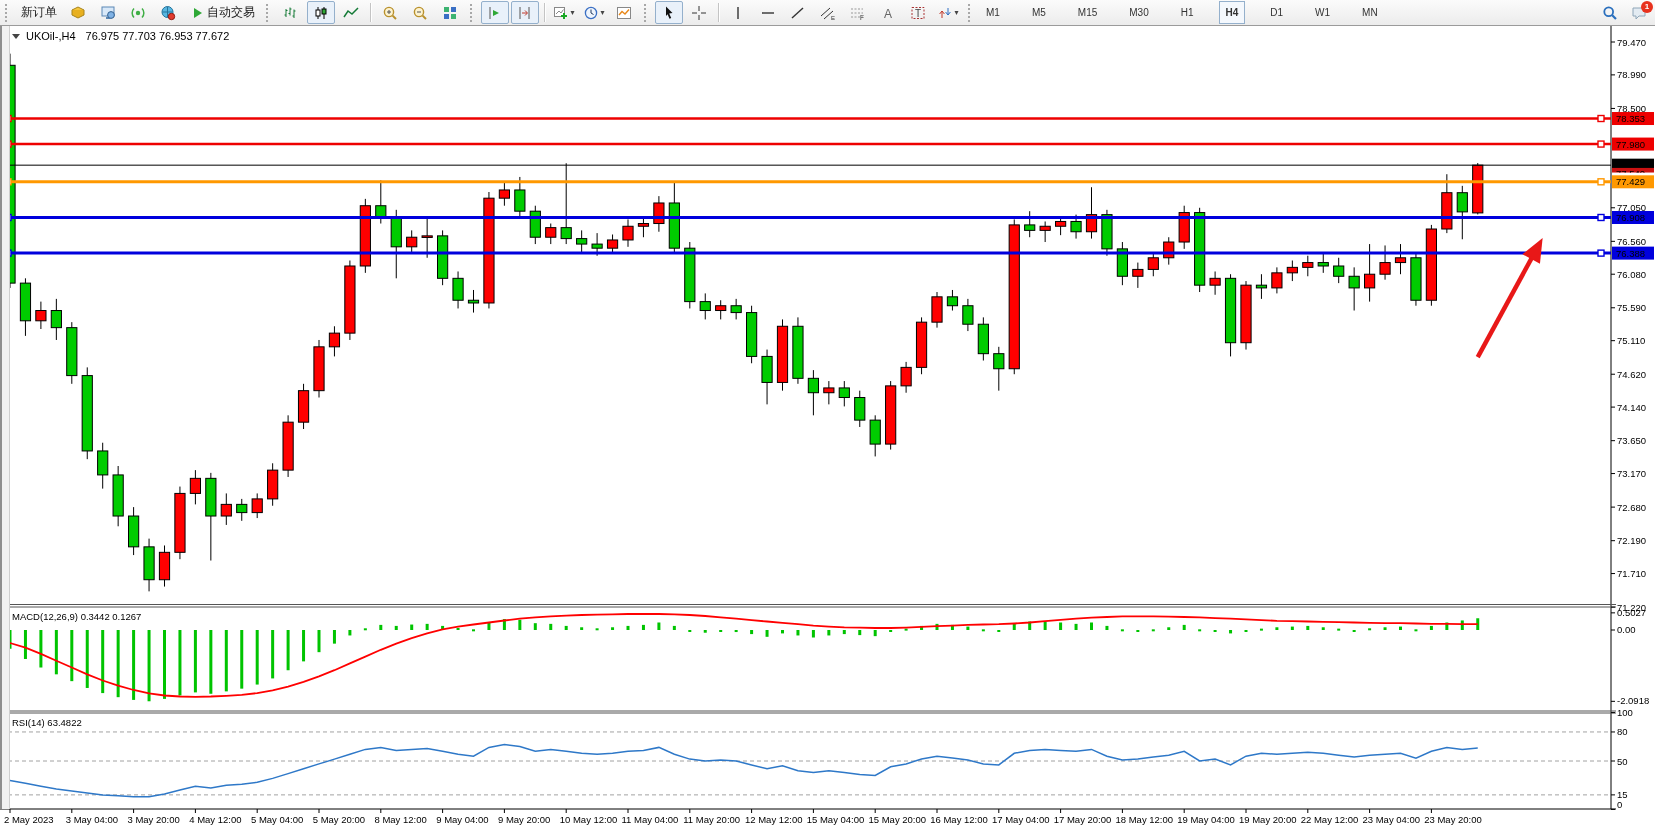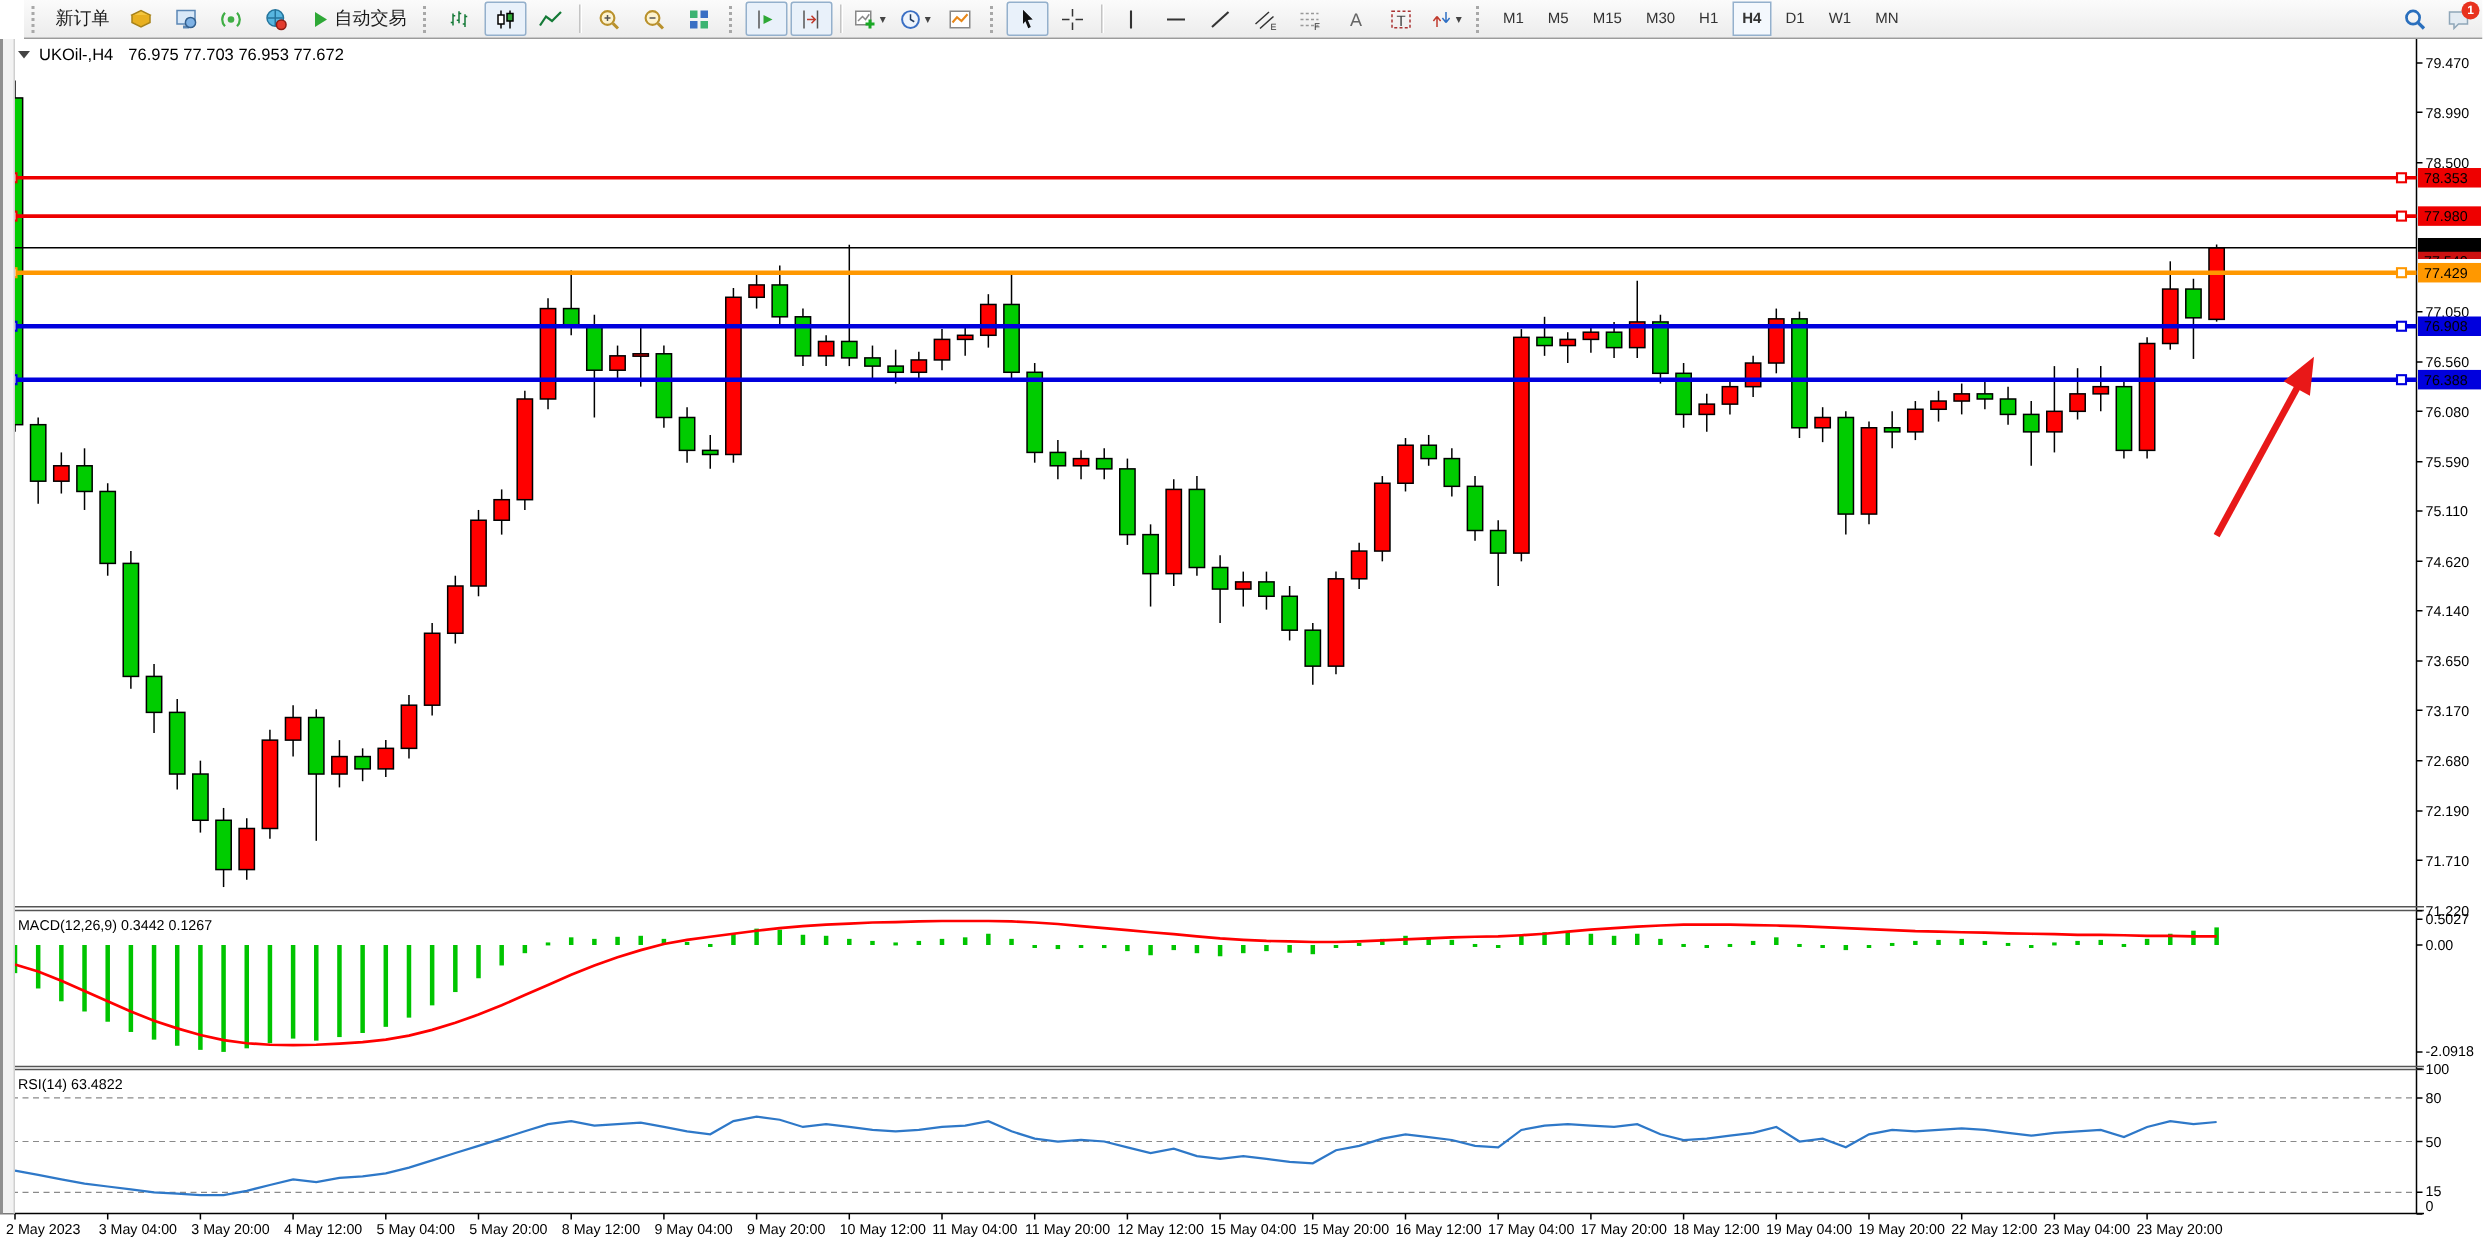--- a/index.html
+++ b/index.html
@@ -1,19 +1,19 @@
 <!DOCTYPE html>
 <html><head>
 <meta charset="utf-8">
 <style>
   html,body{margin:0;padding:0;background:#fff;width:1655px;height:830px;overflow:hidden;
     font-family:"Liberation Sans","DejaVu Sans",sans-serif;-webkit-font-smoothing:none;}
   
   .toolbar{height:25px;display:flex;align-items:center;background:linear-gradient(#fbfbfb,#ececec);
-    border-bottom:1px solid #9b9b9b;font-size:12px;color:#1a1a1a;position:relative;user-select:none;margin-left:16px;}
+    border-bottom:1px solid #9b9b9b;font-size:12px;color:#1a1a1a;position:relative;user-select:none;}
   .tb-btn{display:inline-flex;align-items:center;justify-content:center;height:21px;min-width:22px;
     padding:0 2px;margin:0 1px;border:1px solid transparent;border-radius:2px;}
   .tb-btn.txt{padding:0 4px;}
   .tb-btn.pressed{border:1px solid #94b0cc;background:#e9f1fa;}
   .ic{width:16px;height:16px;display:block;}
   .grip{width:4px;height:18px;border-left:2px dotted #a8a8a8;margin:0 4px 0 5px;}
   .sep{width:1px;height:19px;background:#c4c4c4;box-shadow:1px 0 0 #fff;margin:0 4px;}
   .dd{font-size:8px;color:#444;margin-left:1px;}
   .tf-btn{font-size:10px;color:#333;padding:2px 6px;height:17px;display:flex;align-items:center;
     border:1px solid transparent;margin:0 1px;}
@@ -201,21 +201,21 @@
     </div>
   <div class="tb-btn">
     <svg class="ic" viewBox="0 0 16 16">
         <path d="M5 13 V6 M5 6 l-2.4 3 M5 6 l2.4 3" stroke="#c0392b" fill="none"></path>
         <path d="M11 3 V10 M11 10 l-2.4 -3 M11 10 l2.4 -3" stroke="#2e6fc4" fill="none"></path>
       </svg>
     <span class="dd">▾</span>
     </div>
 
   <div class="grip"></div>
-  <div id="tf-group" style="display:flex;align-items:center;">
+  <div id="tf-group" style="display:flex;align-items:center;gap:16px;">
       <div class="tf-btn">M1</div>
       <div class="tf-btn">M5</div>
       <div class="tf-btn">M15</div>
       <div class="tf-btn">M30</div>
       <div class="tf-btn">H1</div>
       <div class="tf-btn pressed">H4</div>
       <div class="tf-btn">D1</div>
       <div class="tf-btn">W1</div>
       <div class="tf-btn">MN</div>
     </div>

